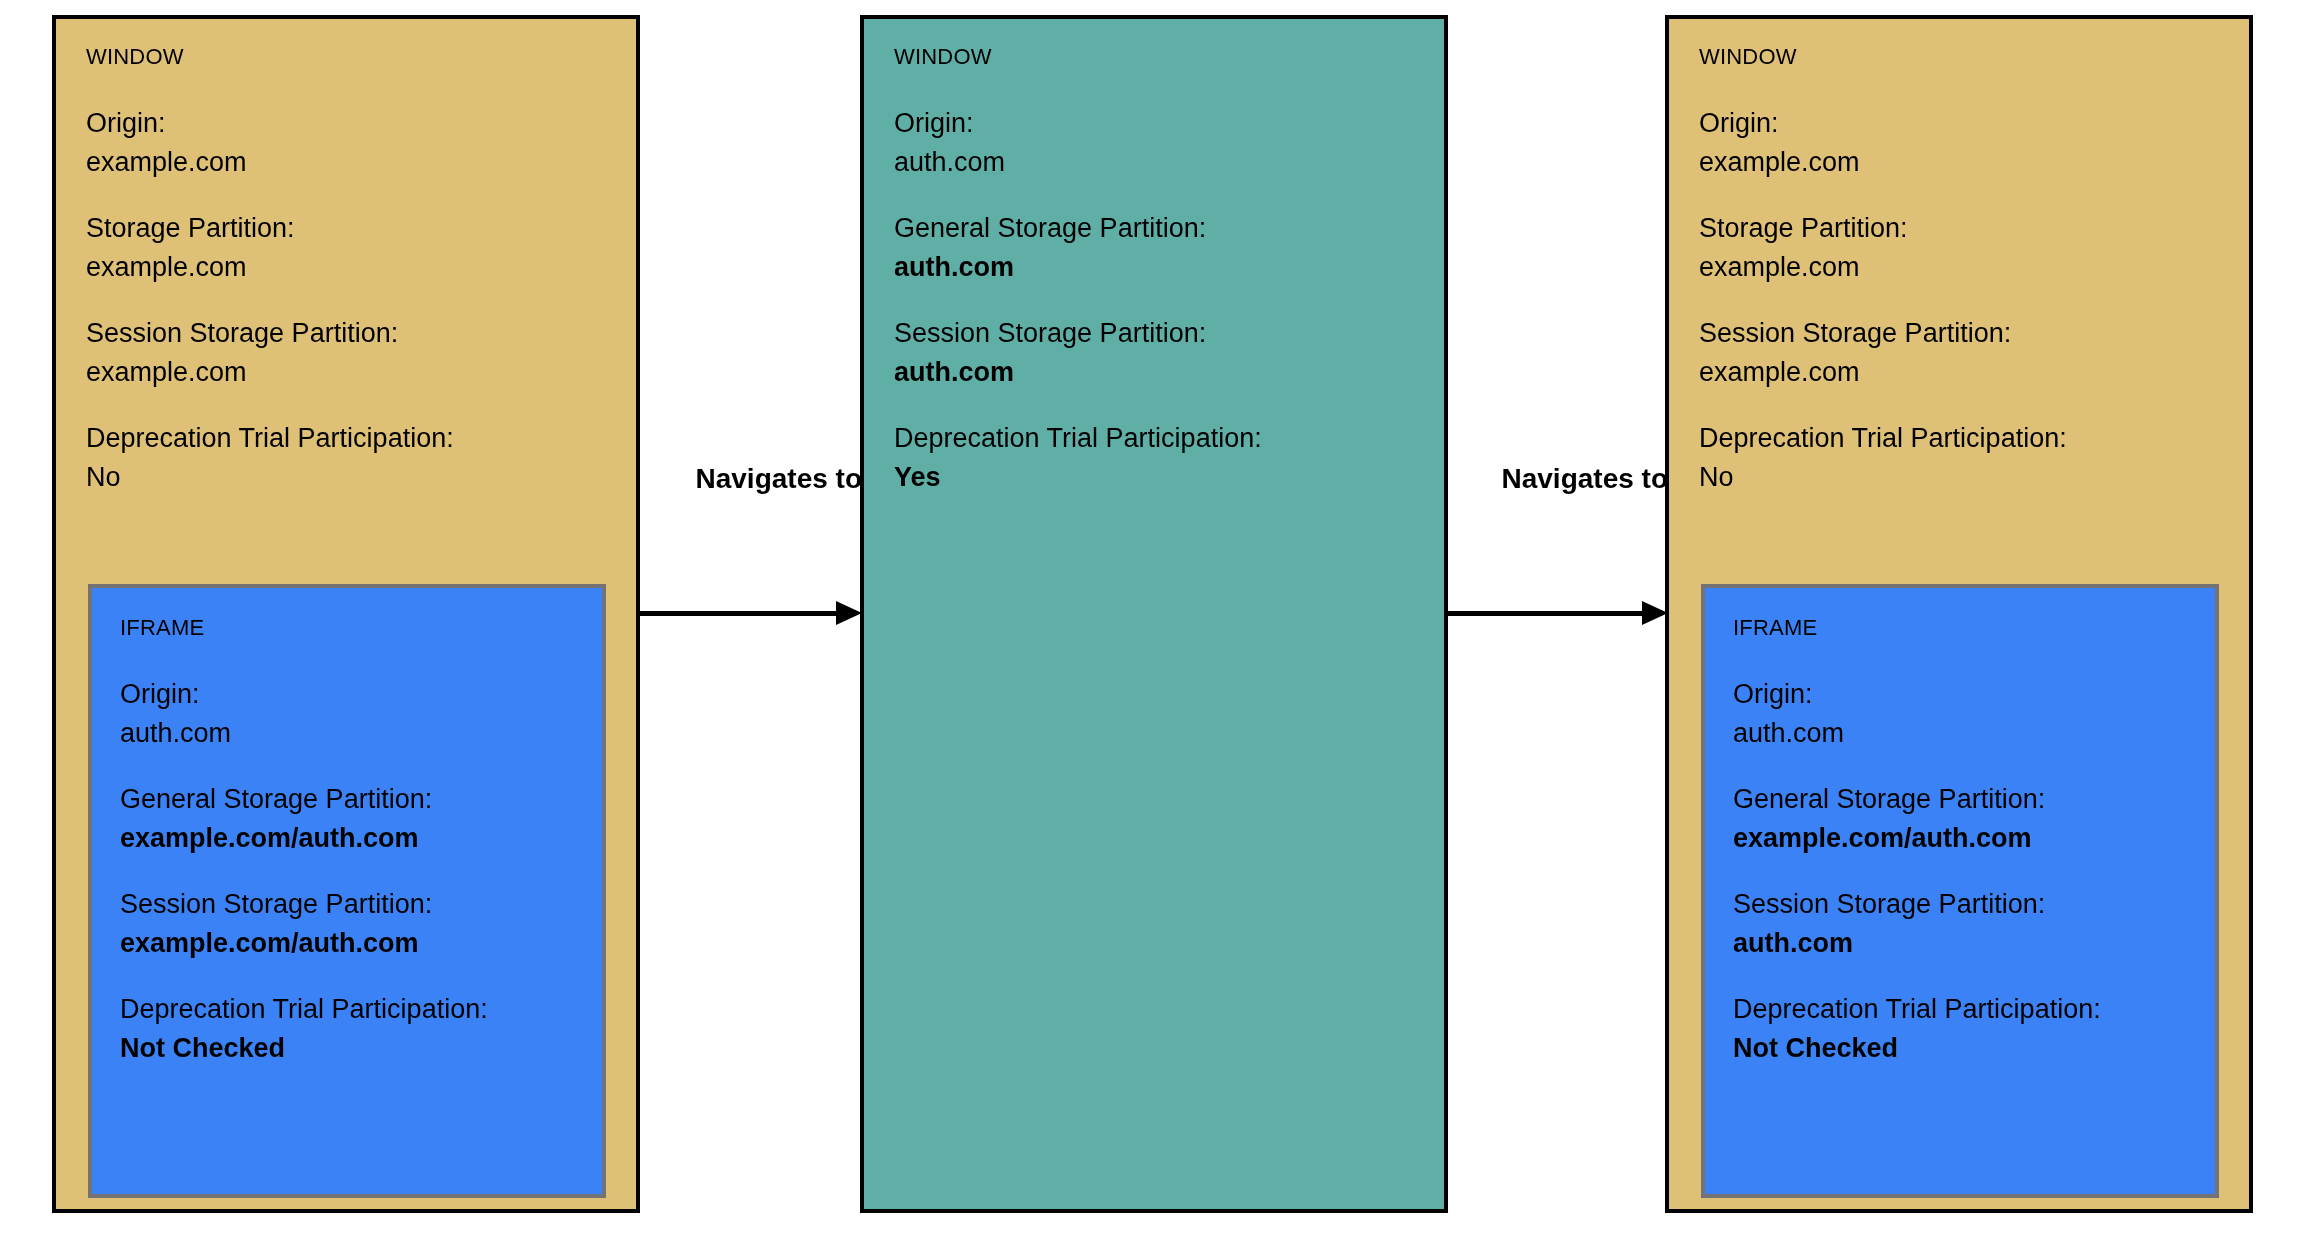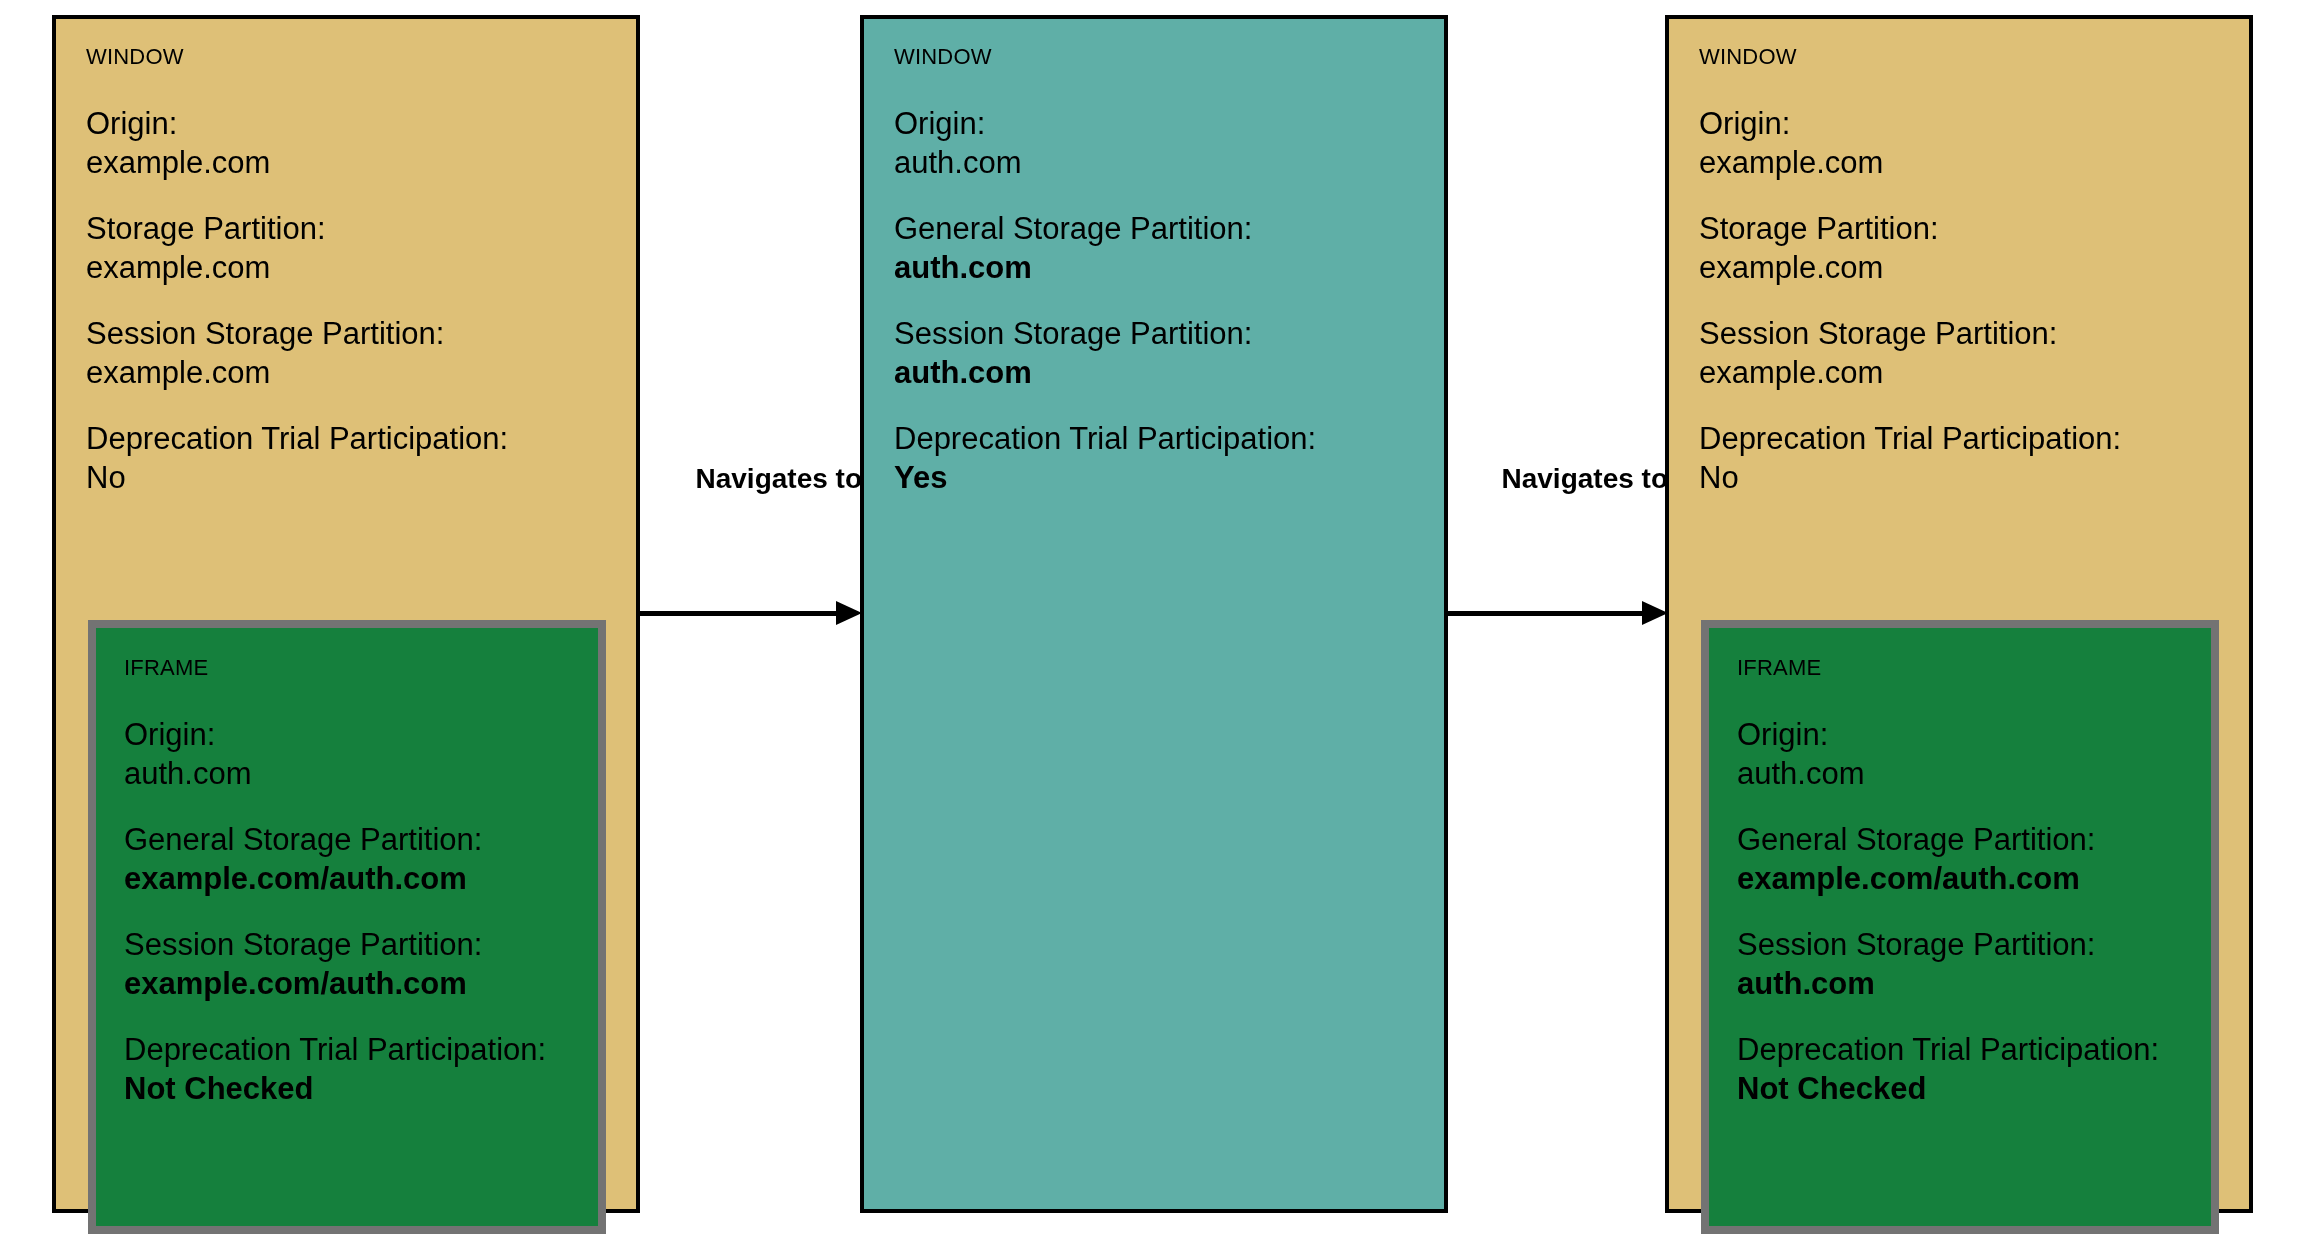--- a/index.html
+++ b/index.html
@@ -32,23 +32,22 @@
   .panel.teal { background: #5FAFA7; }
 
   #panel-1 { left: 52px;   top: 15px; width: 588px;  height: 1198px; }
   #panel-2 { left: 860px;  top: 15px; width: 588px;  height: 1198px; }
   #panel-3 { left: 1665px; top: 15px; width: 588px;  height: 1198px; }
 
   
   .iframe-box {
     position: absolute;
     box-sizing: border-box;
-    border: 8px solid #737373;
-    background: #15803d;
-    margin-top: 36px;
+    border: 4px solid #737373;
+    background: #3b82f6;
   }
   #iframe-1 { left: 32px; top: 565px; width: 518px; height: 614px; }
   #iframe-3 { left: 32px; top: 565px; width: 518px; height: 614px; }
 
   
   .block {
     position: absolute;
     left: 30px;
     top: 18px;
     right: 12px;
@@ -60,21 +59,21 @@
     line-height: 40px;
     letter-spacing: 0.2px;
     white-space: nowrap;
   }
   .field {
     margin-top: 27px;
   }
   .field .label,
   .field .value,
   .field .sub {
-    font-size: 31px;
+    font-size: 27px;
     line-height: 39px;
     white-space: nowrap;
   }
   .field .value.bold {
     font-weight: bold;
   }
 
   
   .arrow {
     position: absolute;

